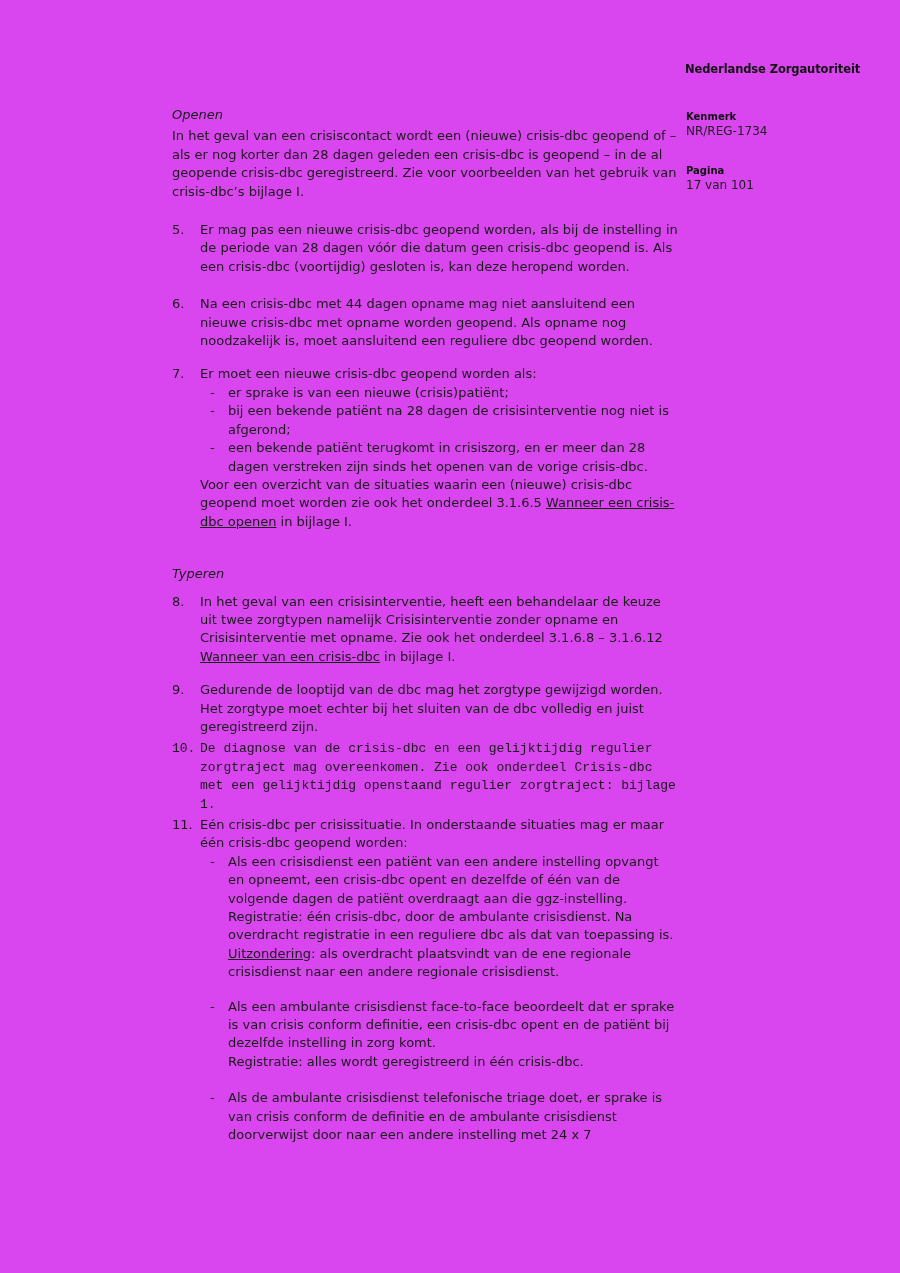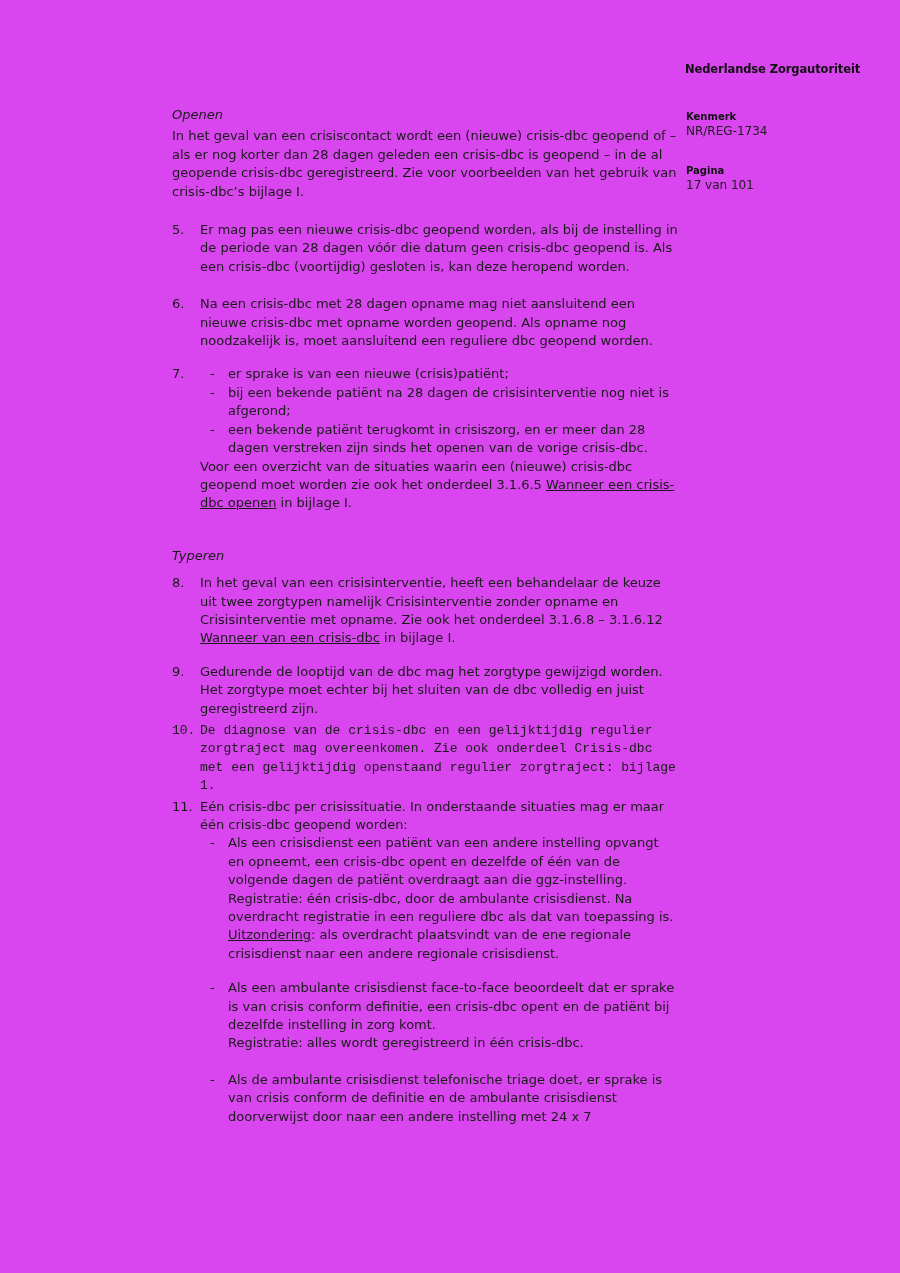--- a/index.html
+++ b/index.html
@@ -57,26 +57,27 @@
         <p class="doc-para"><span>In het geval van een crisiscontact wordt een (nieuwe) crisis-dbc geopend of – als er nog korter dan 28 dagen geleden een crisis-dbc is geopend – in de al geopende crisis-dbc geregistreerd. Zie voor voorbeelden van het gebruik van crisis-dbc’s bijlage I.</span></p>
         <div class="item" style="margin-top: 20px;">
           <span class="item-num">5.</span>
           <div class="item-body">
             <div><span>Er mag pas een nieuwe crisis-dbc geopend worden, als bij de instelling in de periode van 28 dagen vóór die datum geen crisis-dbc geopend is. Als een crisis-dbc (voortijdig) gesloten is, kan deze heropend worden.</span></div>
           </div>
         </div>
         <div class="item" style="margin-top: 19px;">
           <span class="item-num">6.</span>
           <div class="item-body">
-            <div><span>Na een crisis-dbc met 28 dagen opname mag niet aansluitend een nieuwe crisis-dbc met opname worden geopend. Als opname nog noodzakelijk is, moet aansluitend een reguliere dbc geopend worden.</span></div>
+            <div><span>Na een crisis-dbc met 44 dagen opname mag niet aansluitend een nieuwe crisis-dbc met opname worden geopend. Als opname nog noodzakelijk is, moet aansluitend een reguliere dbc geopend worden.</span></div>
           </div>
         </div>
         <div class="item" style="margin-top: 15px;">
           <span class="item-num">7.</span>
           <div class="item-body">
+            <div><span>Er moet een nieuwe crisis-dbc geopend worden als:</span></div>
             <div class="bullet">
               <span class="bullet-dash">-</span>
               <div class="bullet-text"><span>er sprake is van een nieuwe (crisis)patiënt;</span></div>
             </div>
             <div class="bullet">
               <span class="bullet-dash">-</span>
               <div class="bullet-text"><span>bij een bekende patiënt na 28 dagen de crisisinterventie nog niet is afgerond;</span></div>
             </div>
             <div class="bullet">
               <span class="bullet-dash">-</span>

